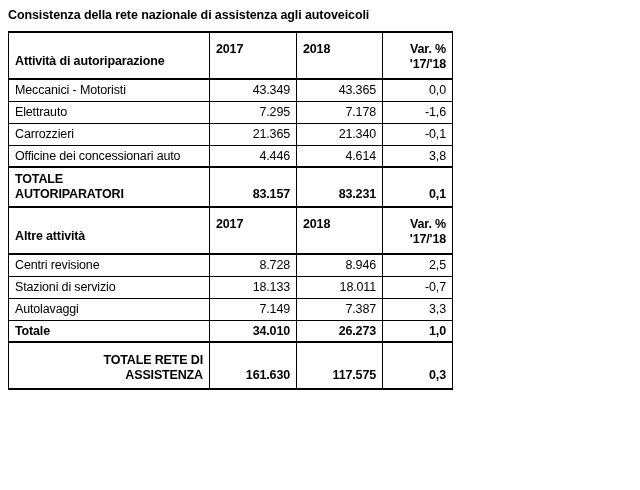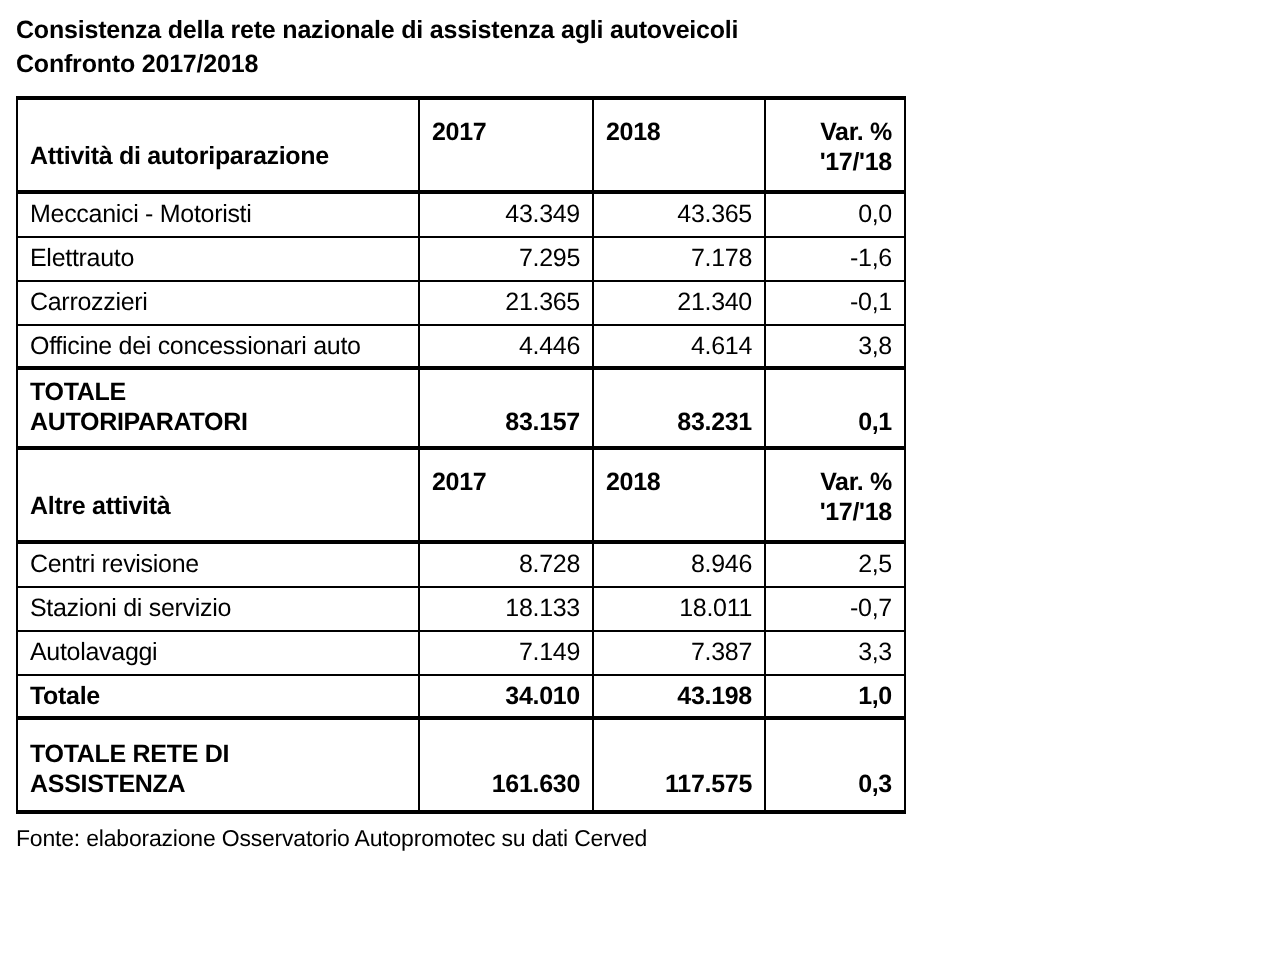--- a/index.html
+++ b/index.html
@@ -98,39 +98,38 @@
 
   tr.grand-row td {
     font-weight: bold;
     border-top-width: 2px;
     border-bottom-width: 2px;
     height: 47px;
     vertical-align: bottom;
     padding-bottom: 5px;
     line-height: 15px;
   }
-  tr.grand-row td.lbl { text-align: left; white-space: normal; }
+  tr.grand-row td.lbl { text-align: right; white-space: normal; }
   tr.grand-row td.lbl .tl { display: block; }
   tr.grand-row td.num { text-align: right; }
 
   .footnote {
     margin-top: 7px;
     font-size: 11.5px;
     letter-spacing: -0.1px;
     color: #000000;
   }
 </style>
 </head>
 <body>
 
 <div class="page">
 
   <div class="title-block">
     <span class="title-line">Consistenza della rete nazionale di assistenza agli autoveicoli</span>
-    <span class="title-line">Confronto 2017/2018</span>
   </div>
 
   <table class="data-table">
     <colgroup>
       <col class="c-label">
       <col class="c-y1">
       <col class="c-y2">
       <col class="c-var">
     </colgroup>
     <tbody>
@@ -205,32 +204,31 @@
       <tr class="data-row">
         <td class="lbl">Autolavaggi</td>
         <td class="num">7.149</td>
         <td class="num">7.387</td>
         <td class="num">3,3</td>
       </tr>
 
       <tr class="total-row">
         <td class="lbl">Totale</td>
         <td class="num">34.010</td>
-        <td class="num">43.198</td>
+        <td class="num">26.273</td>
         <td class="num">1,0</td>
       </tr>
 
       <tr class="grand-row">
         <td class="lbl">
           <span class="tl">TOTALE RETE DI</span>
           <span class="tl">ASSISTENZA</span>
         </td>
         <td class="num">161.630</td>
         <td class="num">117.575</td>
         <td class="num">0,3</td>
       </tr>
 
     </tbody>
   </table>
 
-  <div class="footnote">Fonte: elaborazione Osservatorio Autopromotec su dati Cerved</div>
 
 </div>
 
 </body></html>

